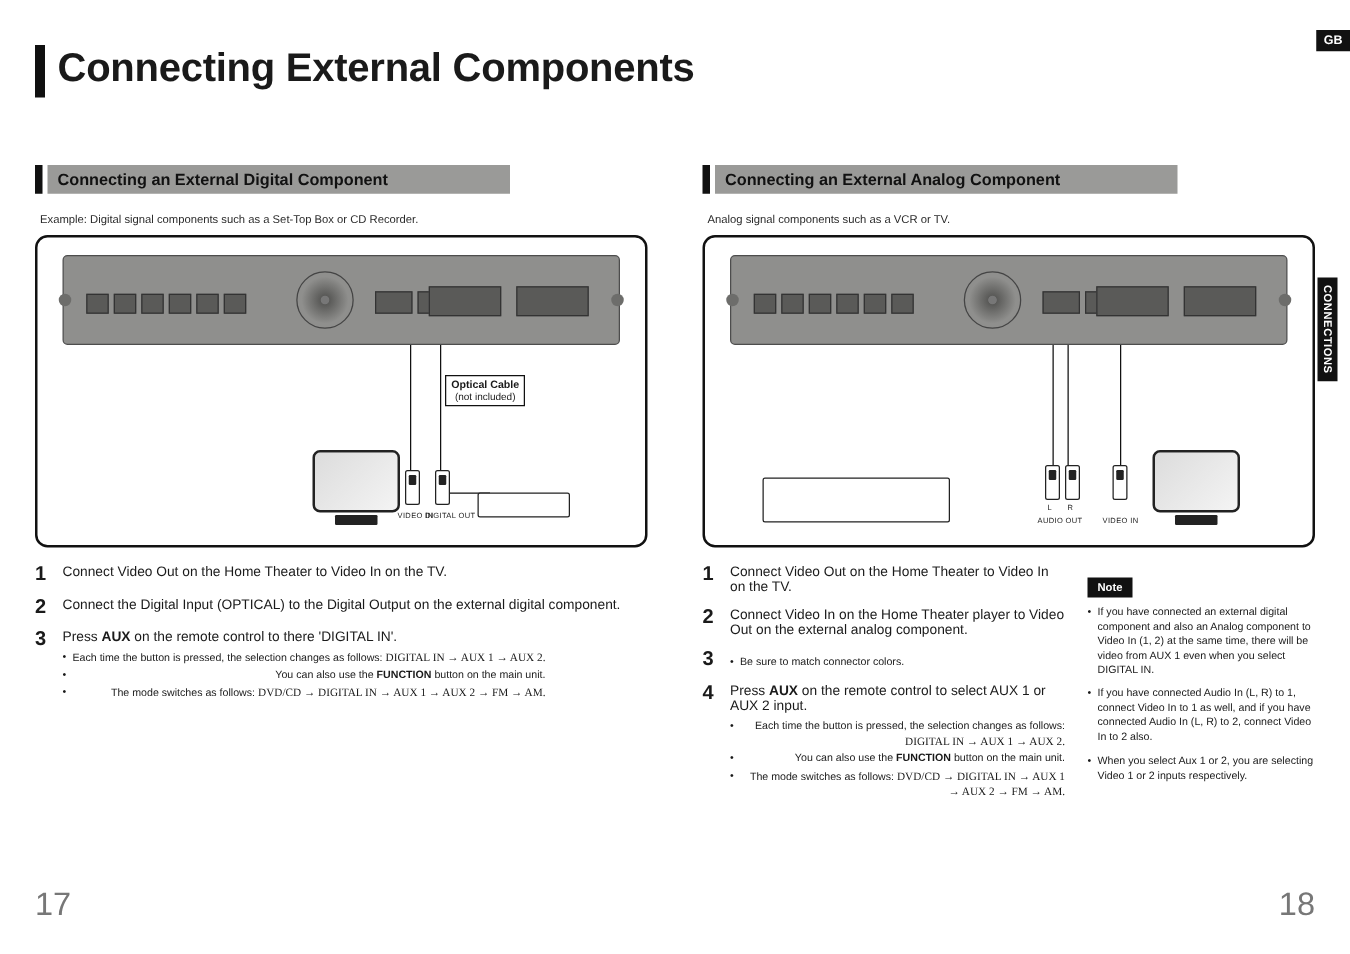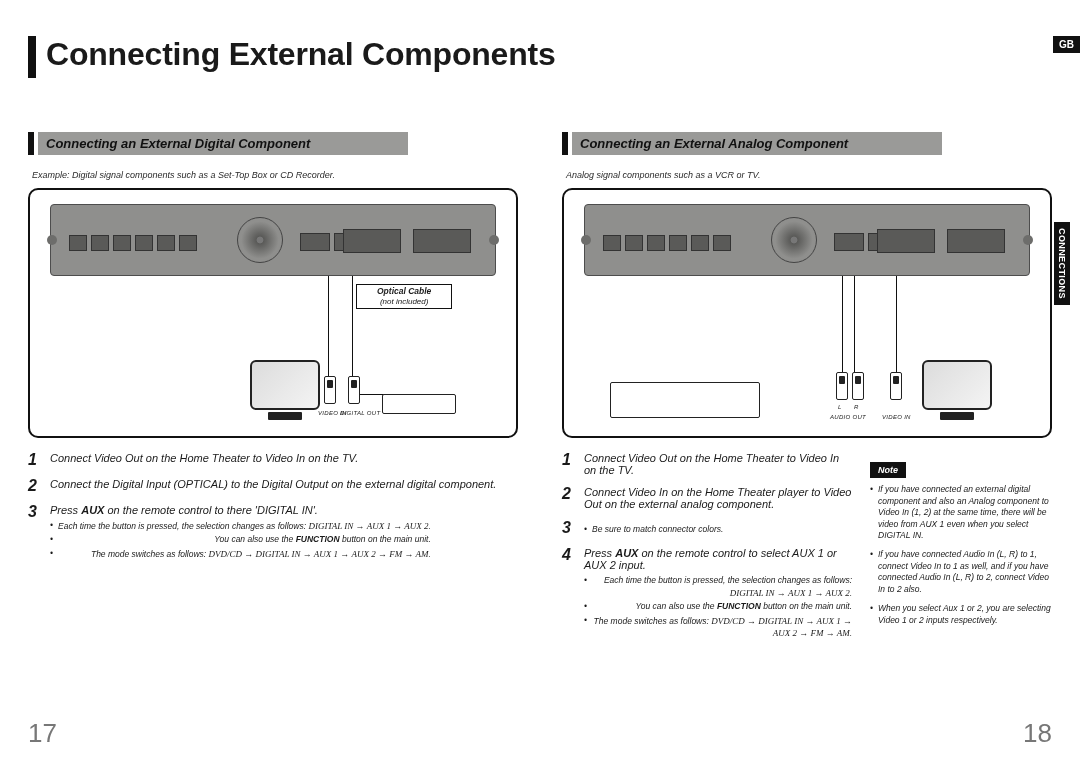--- a/index.html
+++ b/index.html
@@ -22,42 +22,41 @@
     background: #101010;
     margin-right: 10px;
   }
   .page-title {
     font-size: 32px;
     font-weight: 800;
     letter-spacing: -0.2px;
   }
   .lang-flag {
     position: absolute;
-    top: 36px; right: 0;
+    top: 24px; right: 0;
     background: #111;
     color: #fff;
     font-size: 10px;
     font-weight: 700;
     padding: 3px 6px;
   }
   .side-tab {
     position: absolute;
     right: 10px; top: 222px;
     background: #111;
     color: #fff;
     font-size: 9px;
     font-weight: 700;
     writing-mode: vertical-rl;
     padding: 6px 3px;
     letter-spacing: 0.4px;
   }
   .columns {
     display: flex;
     gap: 44px;
-    font-style: italic;
   }
   .col {
     flex: 1;
     position: relative;
   }
   .section-head {
     display: flex;
     align-items: stretch;
     margin-bottom: 6px;
   }
@@ -187,21 +186,21 @@
     background: #111; color: #fff;
     font-weight: 700; font-size: 9px;
     padding: 2px 8px;
     margin-bottom: 6px;
   }
   .note-box ul { list-style: none; }
   .note-box li { position: relative; padding-left: 8px; margin-bottom: 8px; }
   .note-box li::before { content: "•"; position: absolute; left: 0; }
   .page-num {
     position: absolute;
-    bottom: 14px;
+    bottom: 24px;
     font-size: 26px;
     color: #777;
     font-weight: 400;
   }
   .pn-left { left: 28px; }
   .pn-right { right: 28px; }
   .lower-area { position: relative; }
 </style>
 </head>
 <body>
@@ -235,21 +234,21 @@
         </div>
         <div class="fan"></div>
         <div class="panel-row" style="left:56%; top:28px;">
           <div class="block bl-md"></div>
             <div class="block bl-md"></div>
         </div>
         <div class="scart s2"></div>
         <div class="scart"></div>
       </div>
 
-      <div class="callout" style="left:326px; top:94px; border:1px solid #111; padding:2px 20px;">
+      <div class="callout" style="left:326px; top:110px; border:1px solid #111; padding:2px 4px;">
         <div class="t">Optical Cable</div>
         <div>(not included)</div>
       </div>
 
       <div class="lead" style="left:298px; top:86px; height:104px;"></div>
       <div class="lead" style="left:322px; top:86px; height:118px;"></div>
       <div class="lead" style="left:322px; top:204px; height:0; width:40px; border-left:none; border-top:1.5px solid #111;"></div>
 
       <div class="tv" style="left:220px;">
         <div class="tv-screen"></div>

